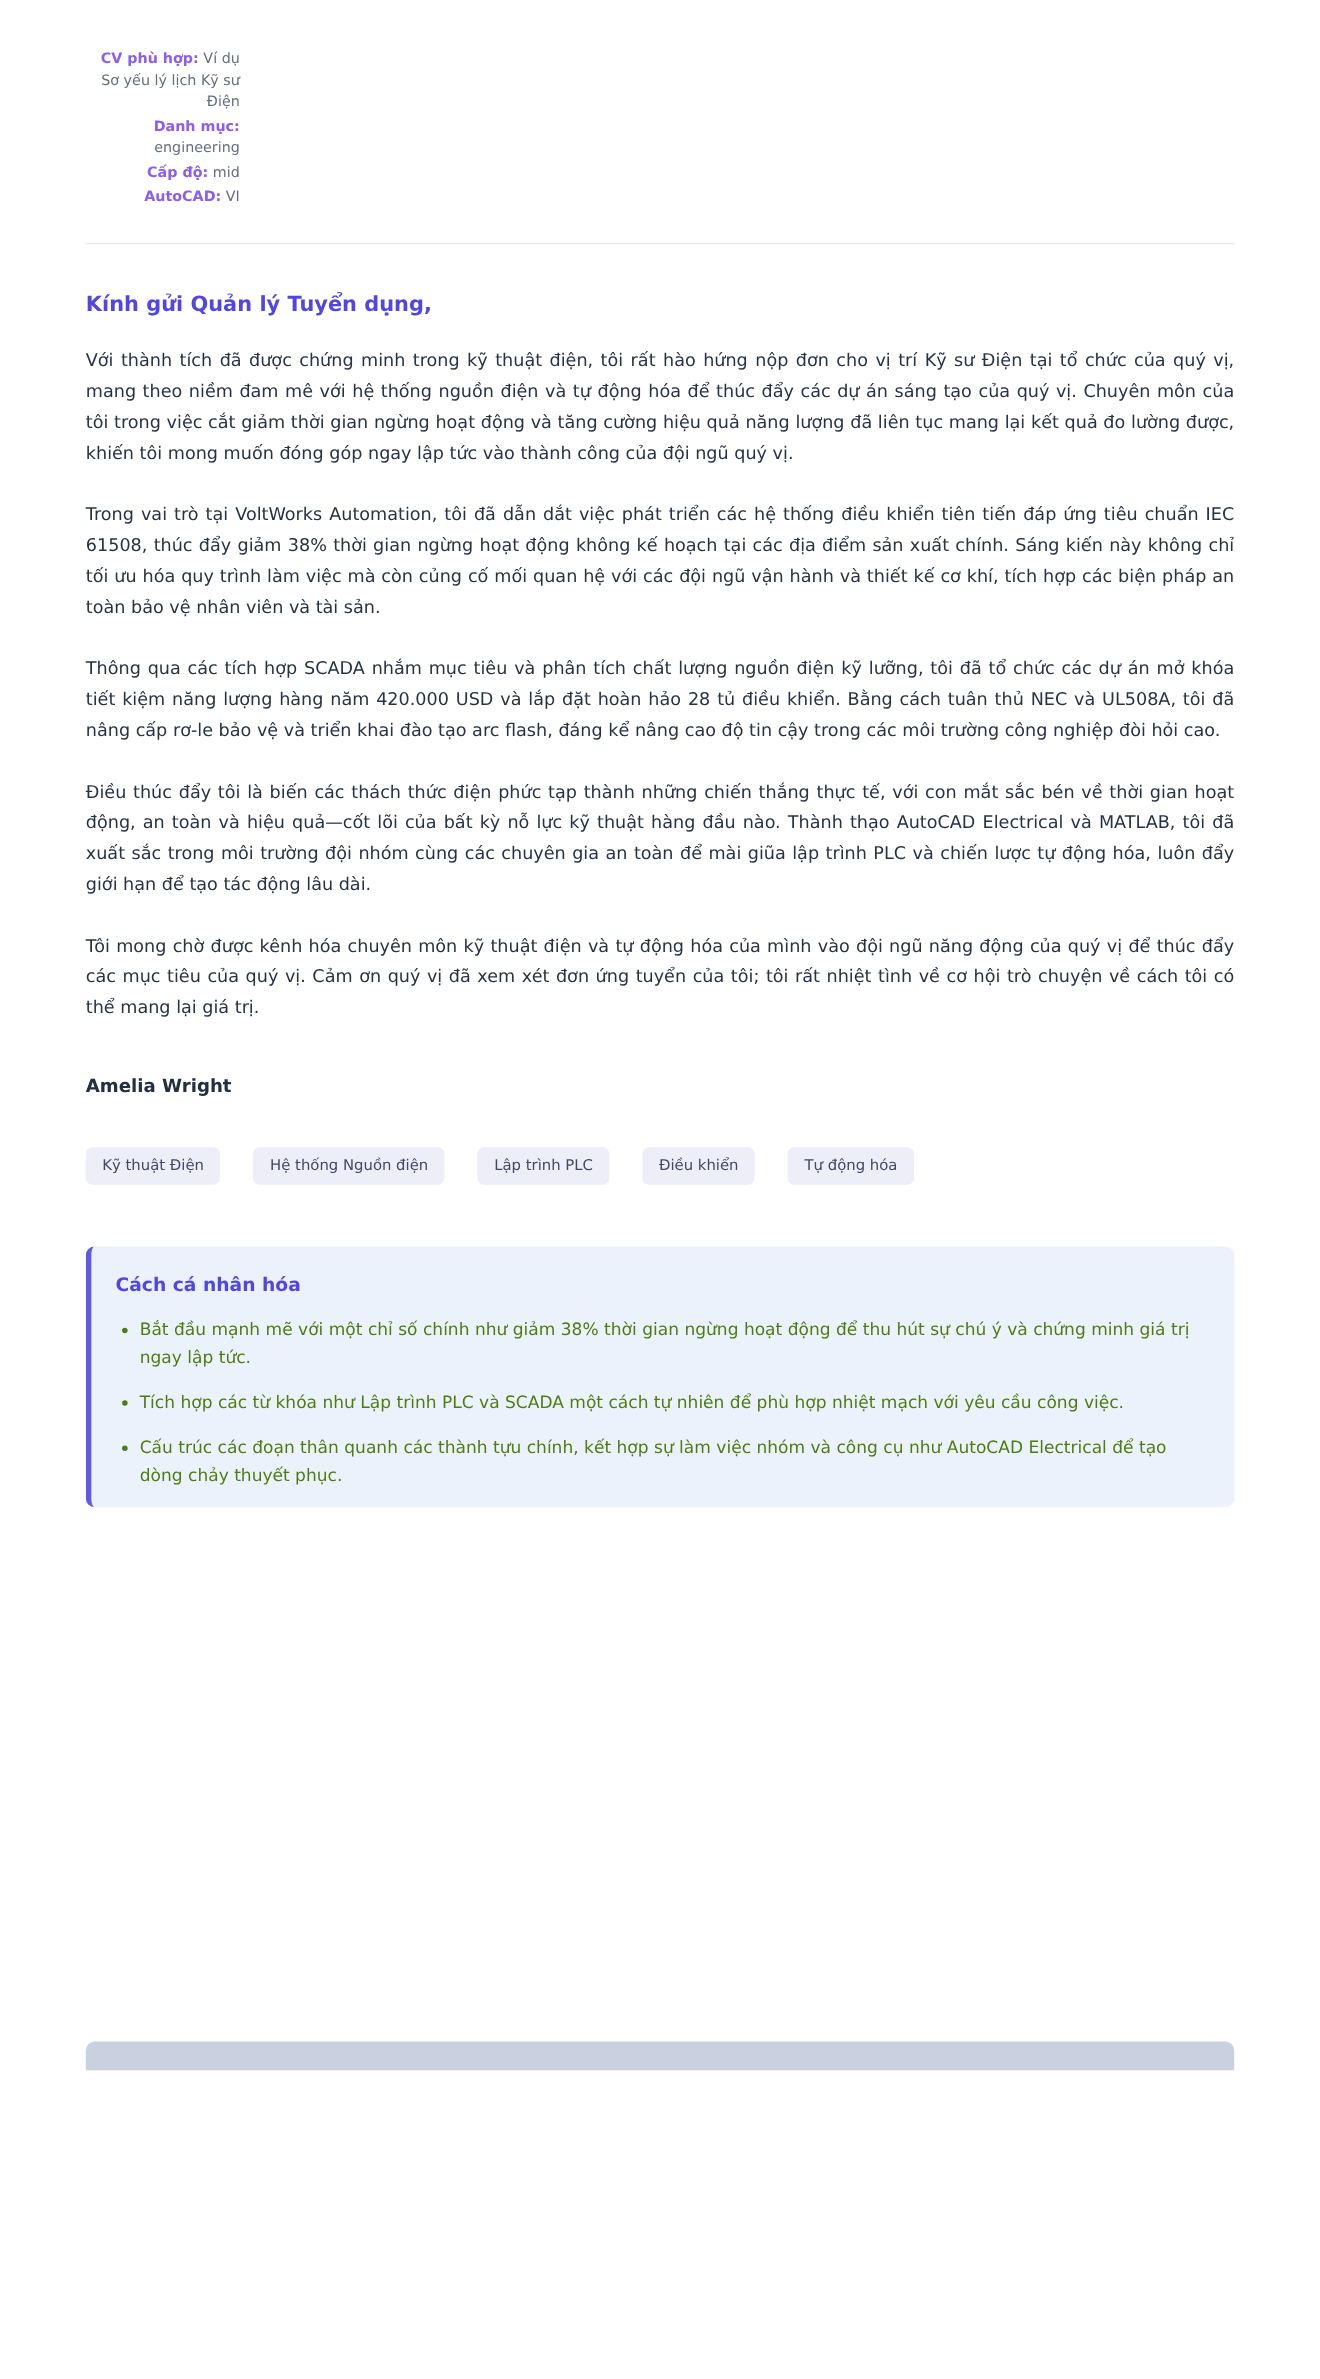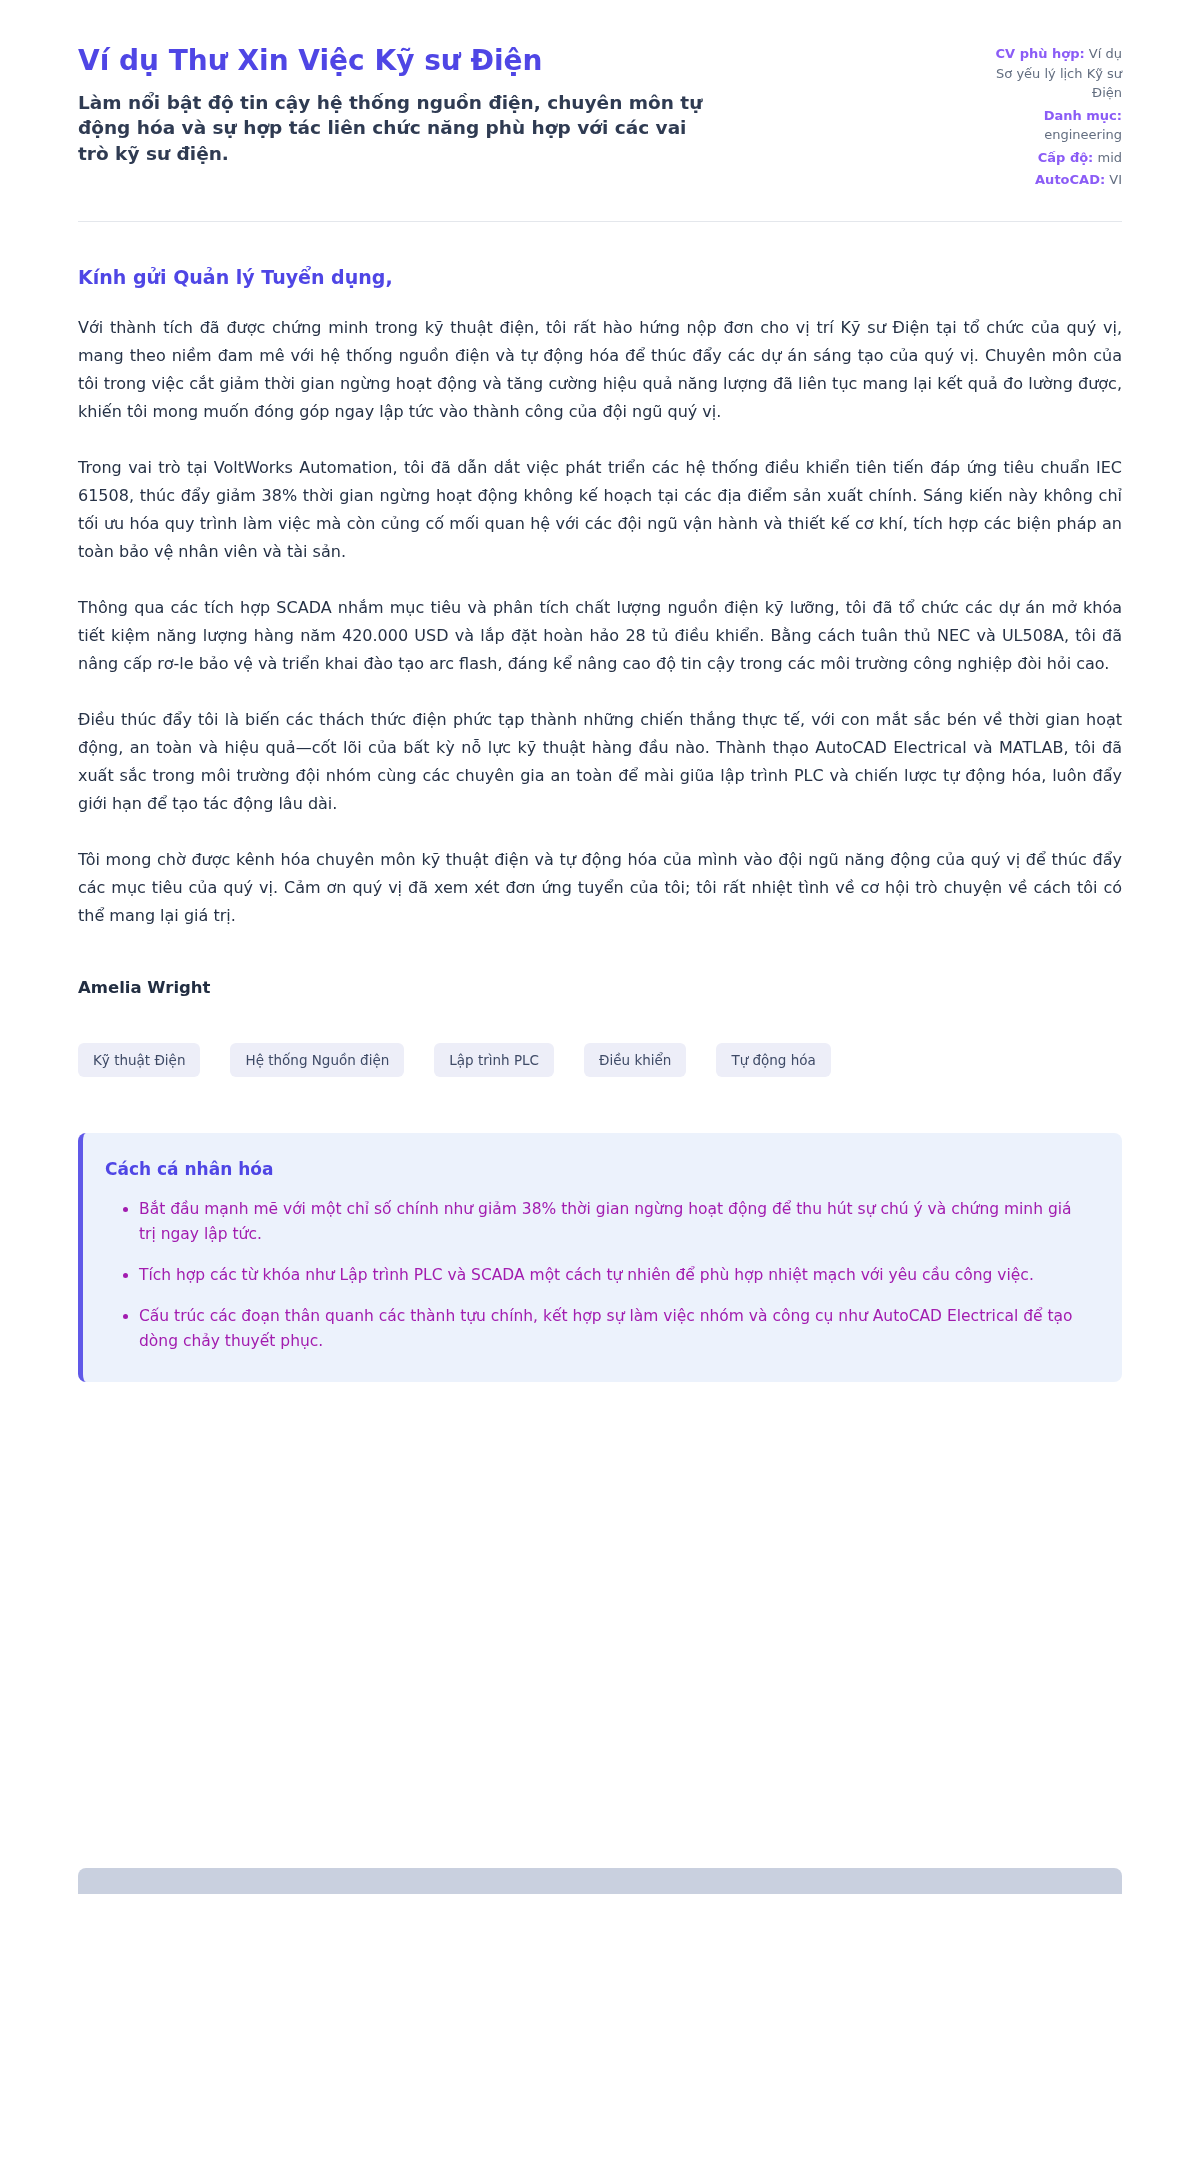--- a/index.html
+++ b/index.html
@@ -48,43 +48,39 @@
 
   
   .tips{
     margin-top:56px;
     background:var(--tips-bg);
     border-left:5px solid var(--tips-accent);
     border-radius:8px;
     padding:26px 30px 16px 22px;
   }
   .tips-title{ margin:0 0 18px 0; font-size:17px; font-weight:700; color:var(--accent); }
-  .tips-list{ margin:12px; padding-left:22px; color:#a21caf; }
+  .tips-list{ margin:0; padding-left:22px; color:#4d7c0f; }
   .tips-list li{ font-size:15.5px; line-height:1.62; margin-bottom:16px; }
   .tips-list li:last-child{ margin-bottom:0; }
 
   
   .next-card-partial{
     margin-top:486px;
     height:26px;
     background:#c9d0df;
     border-radius:8px 8px 0 0;
   }
 </style>
 </head>
 <body>
 
 <div class="page">
   <div class="container">
 
     <header class="header">
-      <div class="header-left">
-        <h1 class="title">Ví dụ Thư Xin Việc Kỹ sư Điện</h1>
-        <p class="subtitle">Làm nổi bật độ tin cậy hệ thống nguồn điện, chuyên môn tự động hóa và sự hợp tác liên chức năng phù hợp với các vai trò kỹ sư điện.</p>
-      </div>
       <aside class="meta">
         <p class="meta-item"><span class="meta-label">CV phù hợp:</span> <span class="meta-value">Ví dụ Sơ yếu lý lịch Kỹ sư Điện</span></p>
         <p class="meta-item"><span class="meta-label">Danh mục:</span> <span class="meta-value">engineering</span></p>
         <p class="meta-item"><span class="meta-label">Cấp độ:</span> <span class="meta-value">mid</span></p>
         <p class="meta-item"><span class="meta-label">AutoCAD:</span> <span class="meta-value">VI</span></p>
       </aside>
     </header>
 
     <hr class="divider">
 

